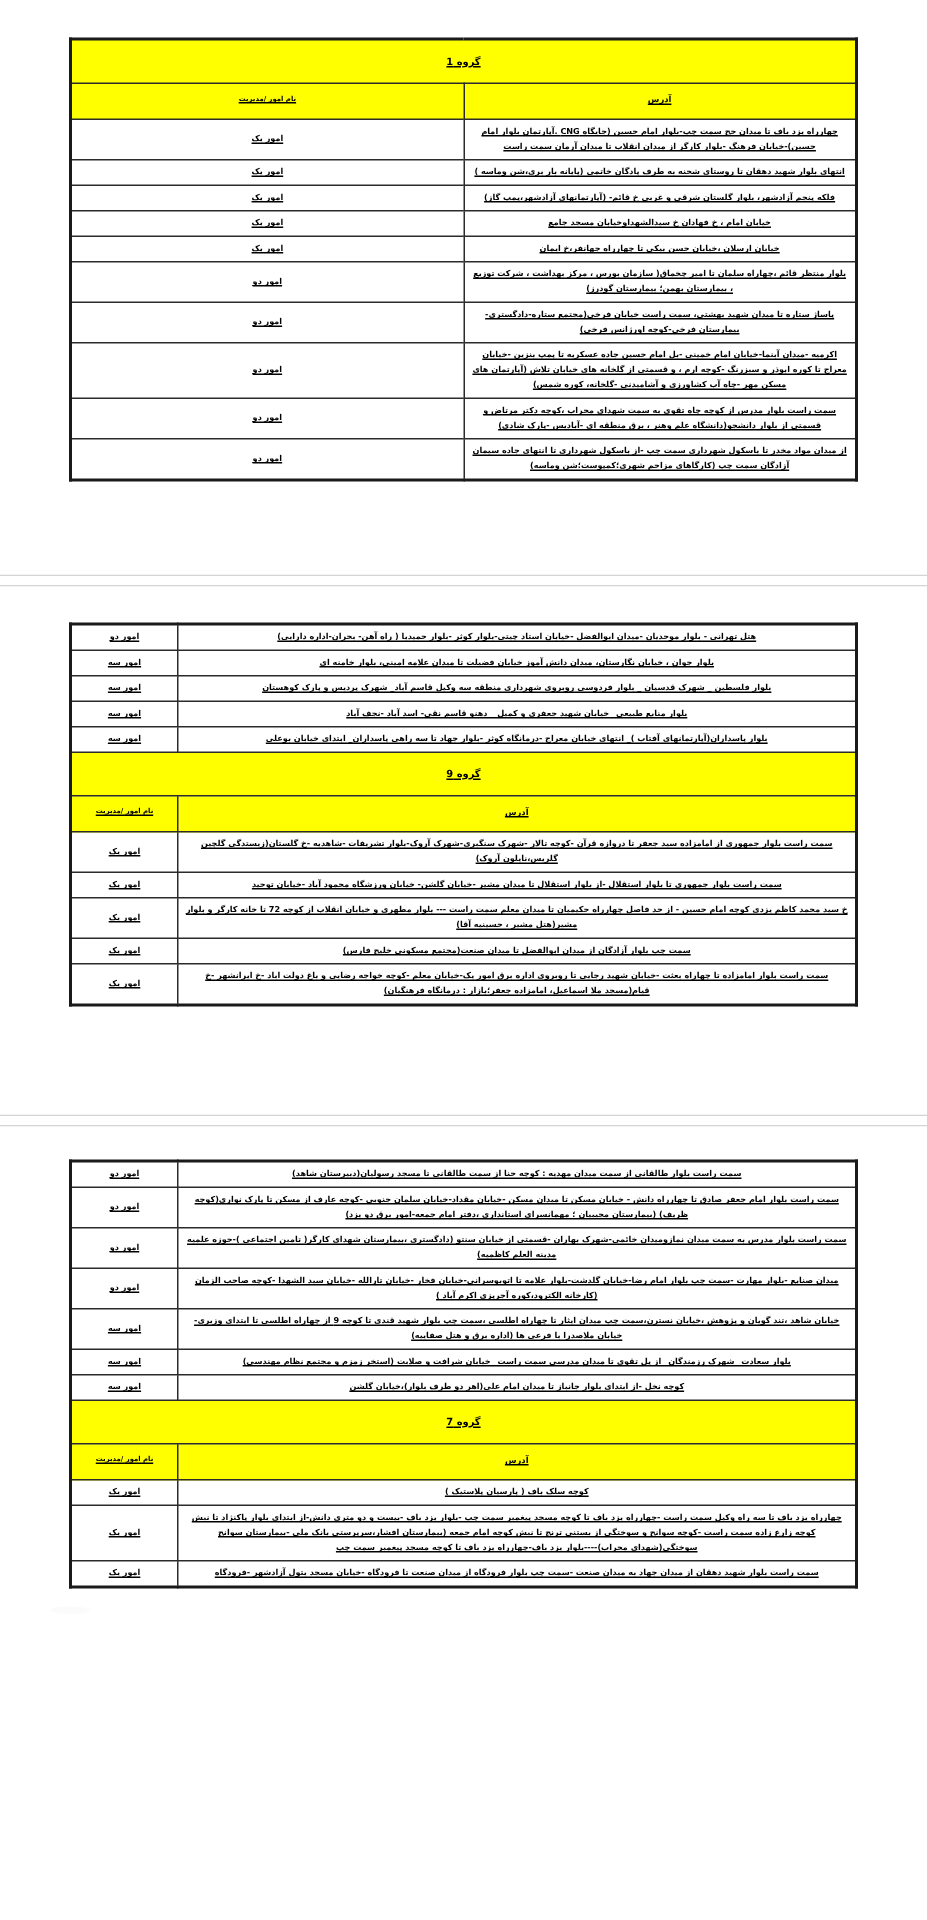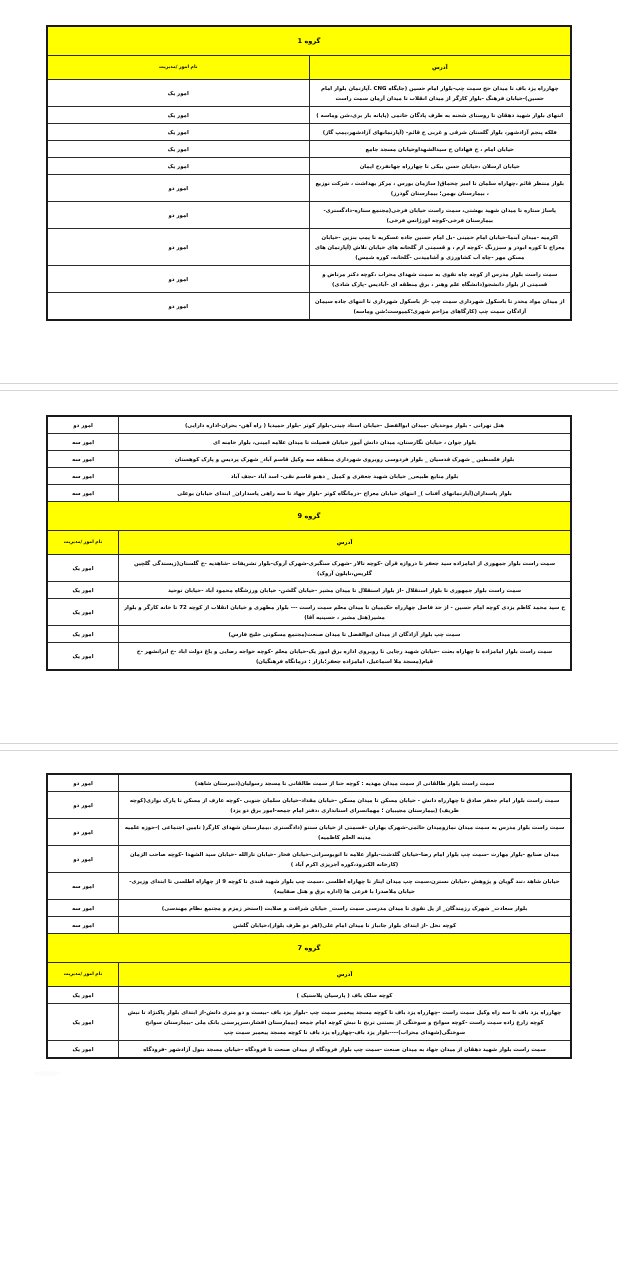--- a/index.html
+++ b/index.html
@@ -25,20 +25,21 @@
   }
   .page-gap {
     height: 6px;
     background: #ffffff;
     border-top: 1px solid #d4d4d4;
     border-bottom: 1px solid #d4d4d4;
     width: 618px;
   }
   .page-inner {
     padding: 0 46px 0 46px;
+    text-decoration: underline;
   }
   table.addr-table {
     border-collapse: collapse;
     width: 100%;
     table-layout: fixed;
     border: 2px solid #1a1a1a;
     background: #ffffff;
   }
   table.addr-table td,
   table.addr-table th {

